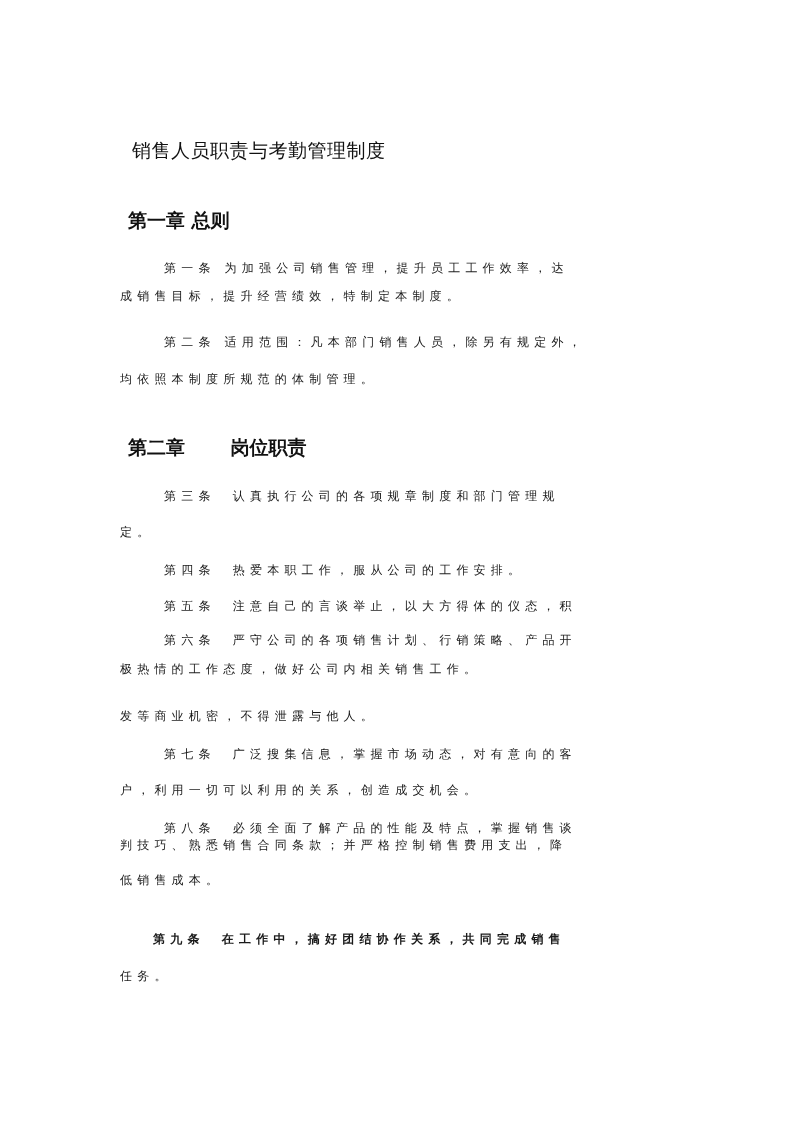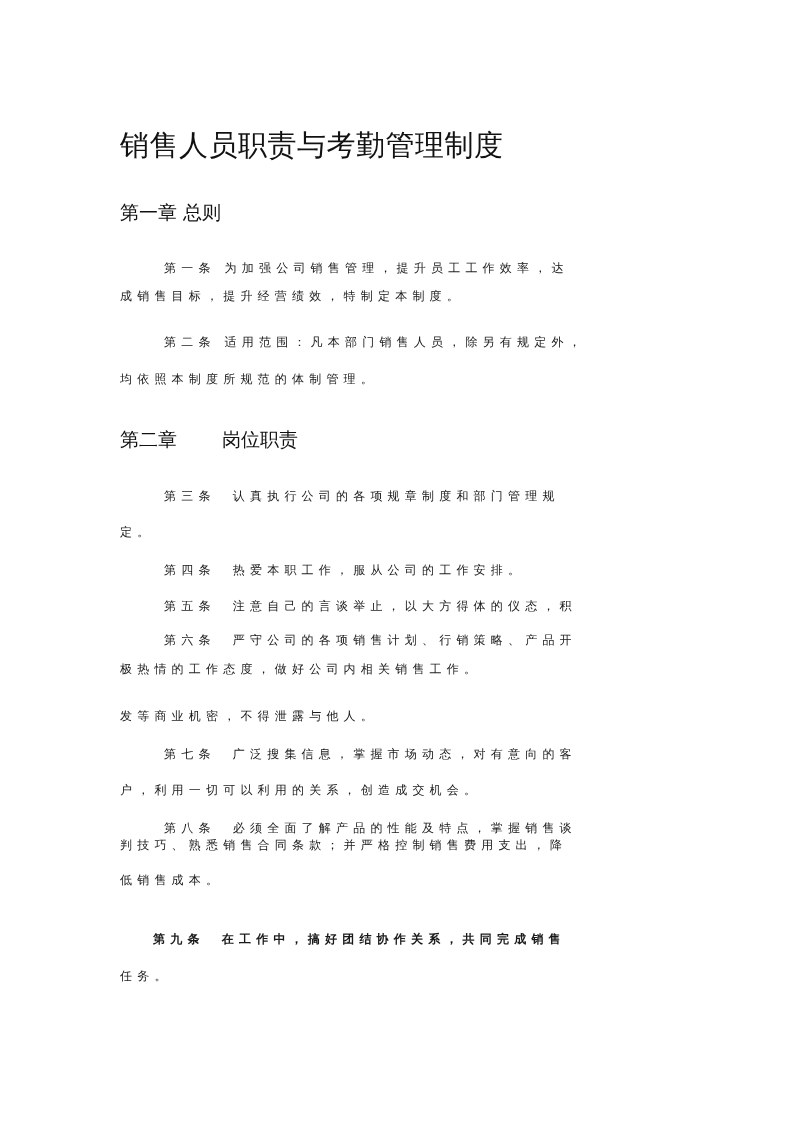--- a/index.html
+++ b/index.html
@@ -1,20 +1,20 @@
 <!DOCTYPE html>
 <html><head>
 <meta charset="utf-8">
 <style>
   html, body { margin: 0; padding: 0; background: #ffffff; }
   body { width: 793px; height: 1122px; position: relative; overflow: hidden;
          font-family: "DejaVu Sans", "Liberation Sans", sans-serif; color: #111111; }
-  .title { position: absolute; left: 120px; top: 126px; font-size: 29px; font-weight: normal;
-           letter-spacing: 0.5px; white-space: nowrap; margin: 0; }
-  .chapter { position: absolute; left: 120px; font-size: 19px; font-weight: normal; white-space: nowrap; margin: 0; }
+  .title { position: absolute; left: 120px; top: 126px; font-size: 19px; font-weight: normal;
+           letter-spacing: 0.5px; white-space: nowrap; margin: 12px; }
+  .chapter { position: absolute; left: 120px; font-size: 19px; font-weight: bold; white-space: nowrap; margin: 8px; }
   .line { position: absolute; font-size: 12px; letter-spacing: 5.2px; white-space: nowrap; color: #1a1a1a; }
   .l0 { left: 120px; }
   .l1 { left: 164px; }
   .l2 { left: 153px; font-weight: bold; }
 </style>
 </head>
 <body>
 
 <h1 class="title">销售人员职责与考勤管理制度</h1>
 

